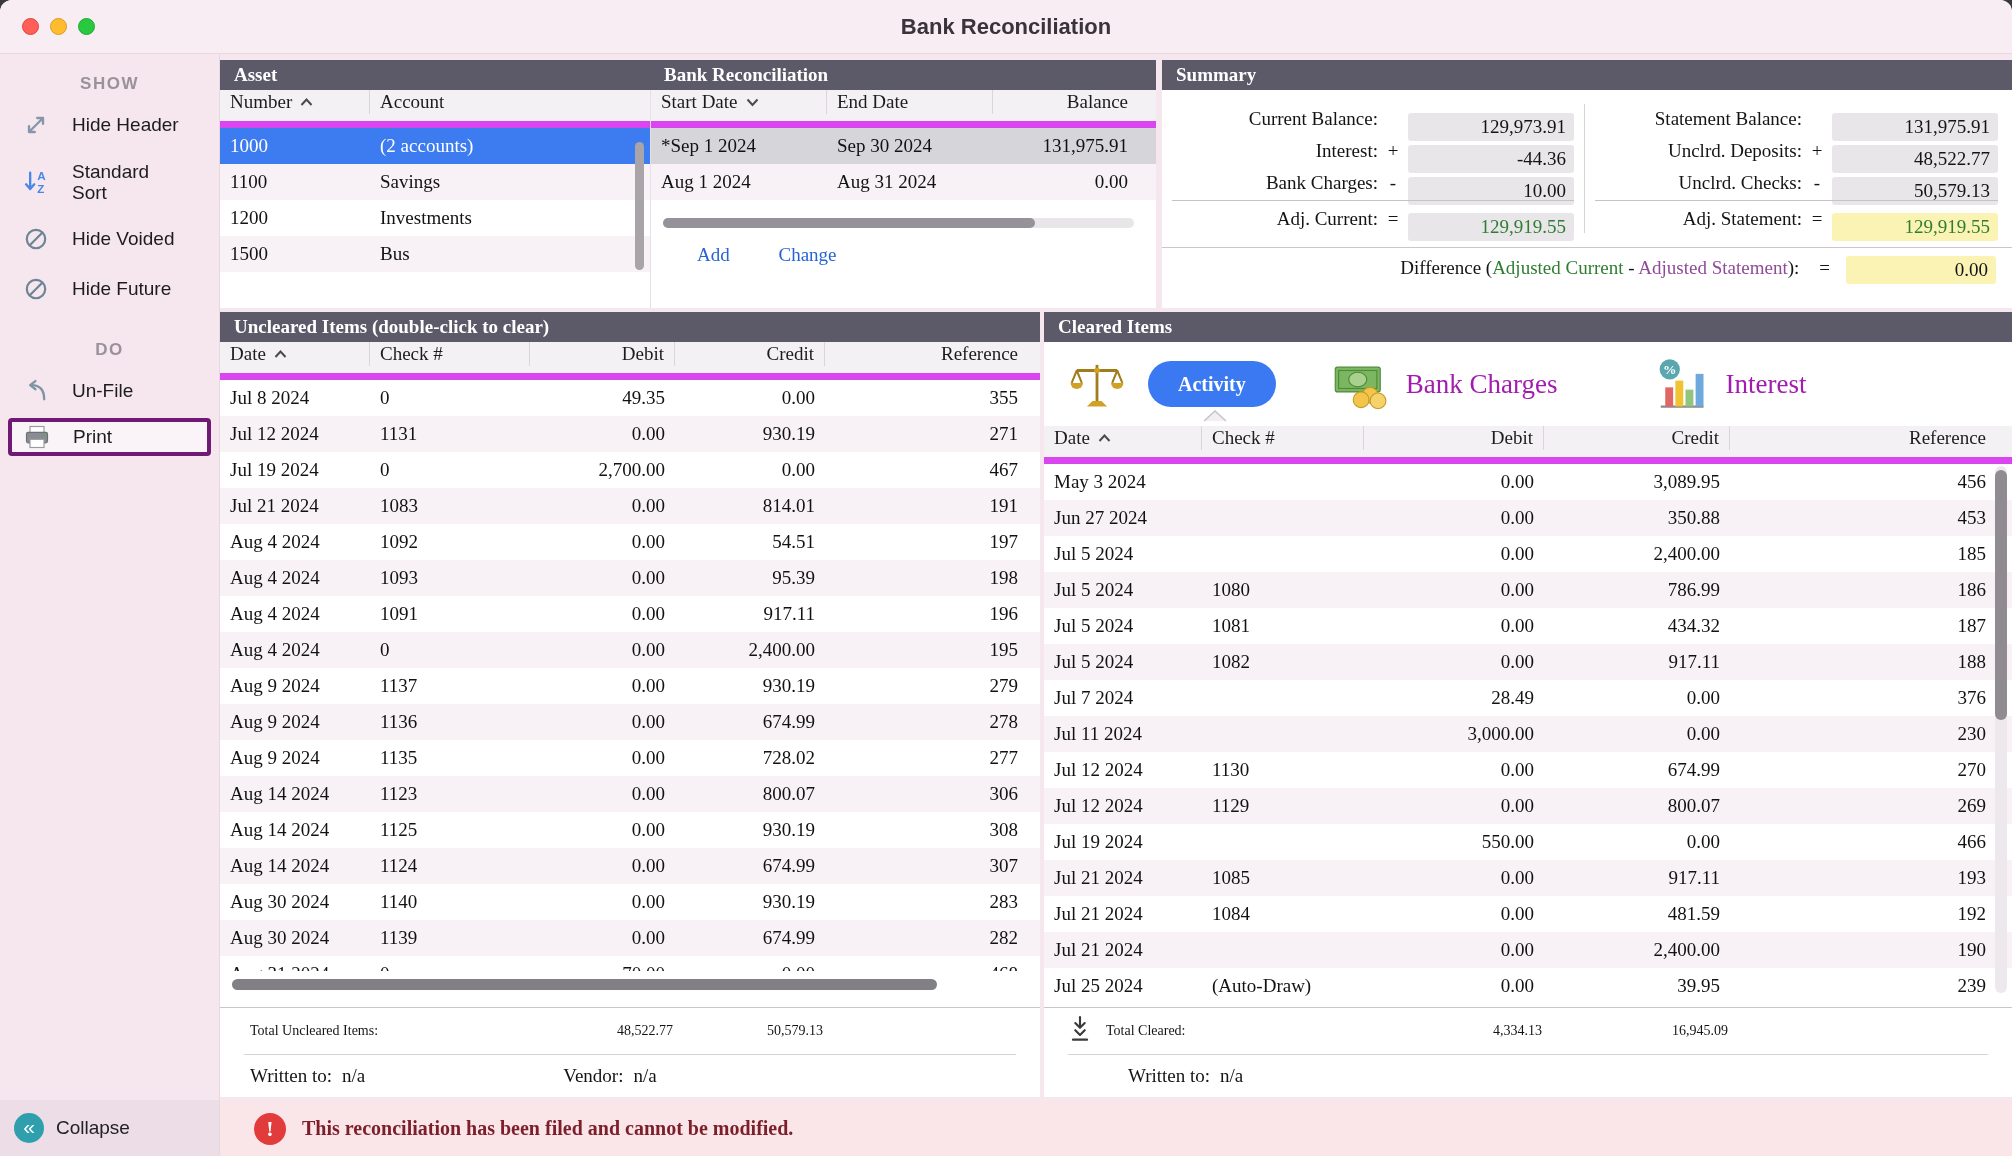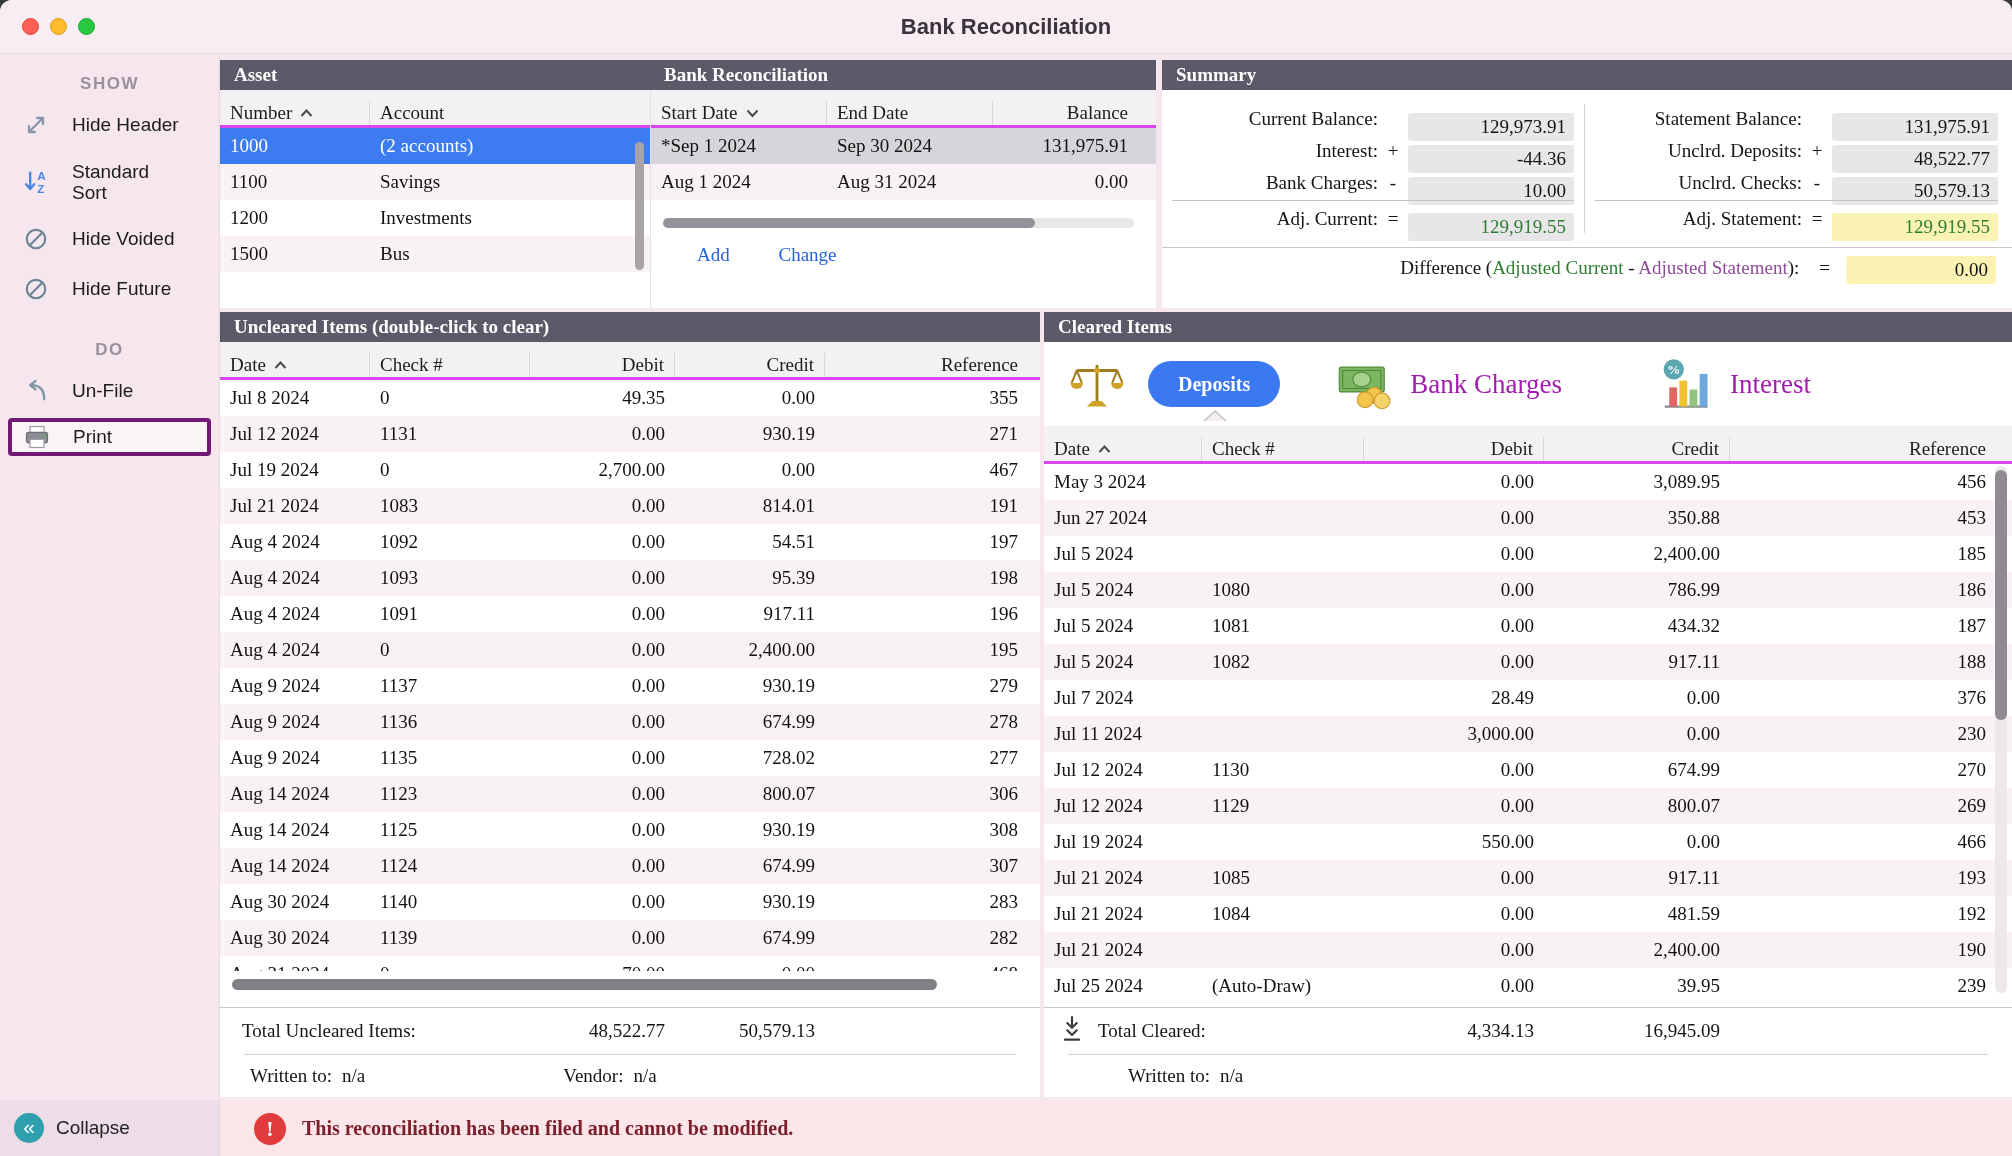--- a/index.html
+++ b/index.html
@@ -52,22 +52,22 @@
   .panel-hdr { flex:0 0 30px; background:#5c5968; color:#fff; font-size:19px; font-weight:bold;
                display:flex; align-items:center; padding-left:14px; }
 
   .asset-panel   { flex:0 0 430px; }
   .bankrec-panel { flex:0 0 506px; margin-right:6px; }
   .summary-panel { flex:1; }
   .uncleared-panel { flex:0 0 820px; margin-right:4px; }
   .cleared-panel   { flex:1; }
 
   
-  .thead { display:flex; flex:0 0 38px; background:#f3f1f4; border-bottom:3px solid #d946ef;
-           align-items:flex-end; font-size:19px; color:#1c1c1e; }
+  .thead { display:flex; flex:0 0 38px; background:#f3f1f4; border-bottom:7px solid #d946ef;
+           align-items:flex-start; font-size:19px; color:#1c1c1e; }
   .th { padding:0 10px; height:24px; display:flex; align-items:center; gap:7px; }
   .th:not(:last-child) { border-right:1px solid #dad5da; }
   .th.num { justify-content:flex-end; }
   .caret { flex:0 0 auto; }
   .rows { overflow:hidden; }
   .tr { display:flex; flex:0 0 36px; height:36px; align-items:center; font-size:19px; color:#121212; }
   .rows > .tr:nth-of-type(even) { background:#f8f2f6; }
   .td { padding:0 10px; white-space:nowrap; overflow:hidden; }
   .num { text-align:right; }
   .tr.selected { background:#3c7cf0 !important; color:#fff; }
@@ -141,22 +141,22 @@
   .clr-c5 { flex:1; text-align:right; padding-right:26px; }
   .k-rows { flex:0 0 540px; }
   .k-spacer { flex:1; }
   .k-vtrack { position:absolute; right:5px; top:154px; bottom:104px; width:12px;
               border-radius:6px; background:#ece8ec; }
   .k-vthumb { position:absolute; right:5px; top:158px; width:12px; height:250px;
               border-radius:6px; background:#8f8b91; }
 
   
   .totals-block { flex:0 0 90px; border-top:1px solid #ccc6cc; background:#fff; }
-  .totals-row { display:grid; align-items:center; height:46px; font-size:19px;
-                color:#141414; padding-left:0; }
+  .totals-row { display:grid; align-items:center; height:46px; font-size:14px;
+                color:#141414; padding-left:8px; }
   .totals-row.unc { grid-template-columns:310px 145px 150px; }
   .totals-row.clr { grid-template-columns:320px 180px 186px; }
   .t-label { padding-left:22px; }
   .t-label-wrap { display:flex; align-items:center; gap:14px; padding-left:16px; }
   .t-num { text-align:right; padding-right:10px; }
   .t-sep { height:1px; background:#d8d2d8; margin:0 24px; }
   .written-row { display:flex; align-items:center; height:42px; font-size:19px;
                  color:#141414; padding-left:30px; gap:10px; }
   .written-row.clr { padding-left:84px; }
   .vendor-lbl { margin-left:188px; }
@@ -599,21 +599,21 @@
                 <line x1="6" y1="12" x2="42" y2="12" stroke="#a07d1c" stroke-width="2.5"></line>
                 <circle cx="24" cy="12" r="2.5" fill="#cfa227"></circle>
                 <path d="M6 12 L1.5 23 M6 12 L10.5 23" stroke="#a07d1c" stroke-width="1.8"></path>
                 <path d="M0.5 23 A5.5 5.5 0 0 0 11.5 23 Z" fill="#cfa227"></path>
                 <path d="M42 12 L37.5 23 M42 12 L46.5 23" stroke="#a07d1c" stroke-width="1.8"></path>
                 <path d="M36.5 23 A5.5 5.5 0 0 0 47.5 23 Z" fill="#cfa227"></path>
                 <path d="M15 44 H33 L28 39 H20 Z" fill="#cfa227"></path>
               </svg>
             </span>
             <div class="tab-pill">
-              <span>Deposits</span>
+              <span>Activity</span>
             </div>
             <span class="pill-notch">
               <svg width="26" height="13" viewBox="0 0 26 13">
                   <path d="M2 12 L13 2 L24 12" fill="#f4eef2" stroke="#c9c2c9" stroke-width="1.5"></path>
                 </svg>
             </span>
             <span class="big-icn money-wrap">
               <svg width="56" height="54" viewBox="0 0 48 48">
                 <rect x="2" y="9" width="40" height="22" rx="2" fill="#7bb661" stroke="#4e8a3a"></rect>
                 <rect x="5" y="12" width="34" height="16" fill="none" stroke="#4e8a3a"></rect>

